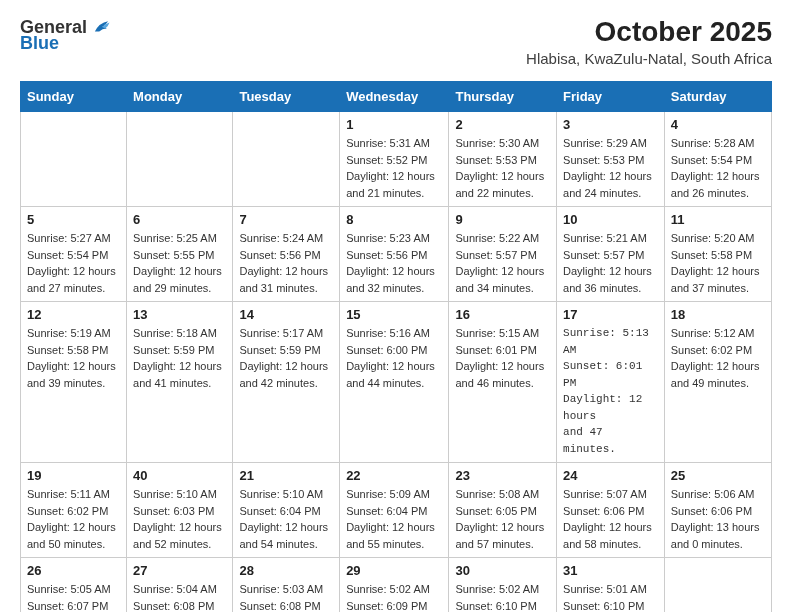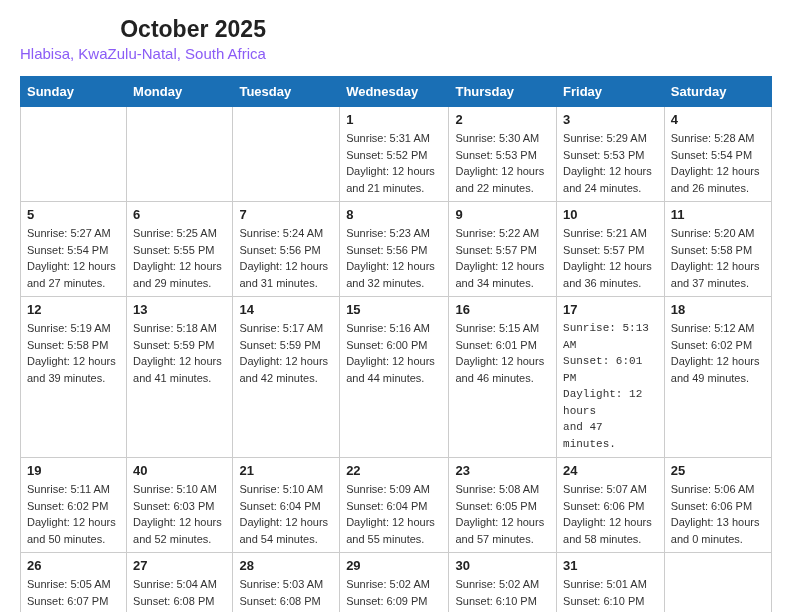--- a/index.html
+++ b/index.html
@@ -39,27 +39,27 @@
       margin-left: 2px;
     }
     .logo-stack {
       display: flex;
       flex-direction: column;
     }
     .title-area {
       text-align: right;
     }
     .main-title {
-      font-size: 23px;
+      font-size: 28px;
       font-weight: bold;
       color: #222;
     }
     .subtitle {
       font-size: 15px;
-      color: #8b5cf6;
+      color: #404040;
       margin-top: 2px;
     }
     .calendar {
       width: 100%;
       border-collapse: collapse;
       border: 1px solid #fca5a5;
     }
     .calendar th {
       background-color: #1a6fb5;
       color: #fff;
@@ -90,20 +90,32 @@
       color: #333;
     }
     .empty-cell {
       background: #fff;
     }
   </style>
 </head>
 <body>
 
 <div class="header-area">
+  <div class="logo">
+    <div class="logo-stack">
+      <div style="display:flex;align-items:center;">
+        <span class="logo-text-general">General</span>
+        <svg class="logo-icon" viewBox="0 0 30 24" xmlns="http://www.w3.org/2000/svg">
+          <path d="M8 18 Q14 6 26 4 Q22 10 18 12 Q22 10 24 14 Q18 14 14 18 Z" fill="#1a6fb5"></path>
+          <path d="M18 12 Q22 8 28 6 Q26 12 22 14 Z" fill="#5ba8e0"></path>
+        </svg>
+      </div>
+      <span class="logo-text-blue" style="margin-top:-4px;">Blue</span>
+    </div>
+  </div>
   <div class="title-area">
     <div class="main-title">October 2025</div>
     <div class="subtitle">Hlabisa, KwaZulu-Natal, South Africa</div>
   </div>
 </div>
 
 <table class="calendar">
   <thead>
     <tr>
     <th>Sunday</th>

